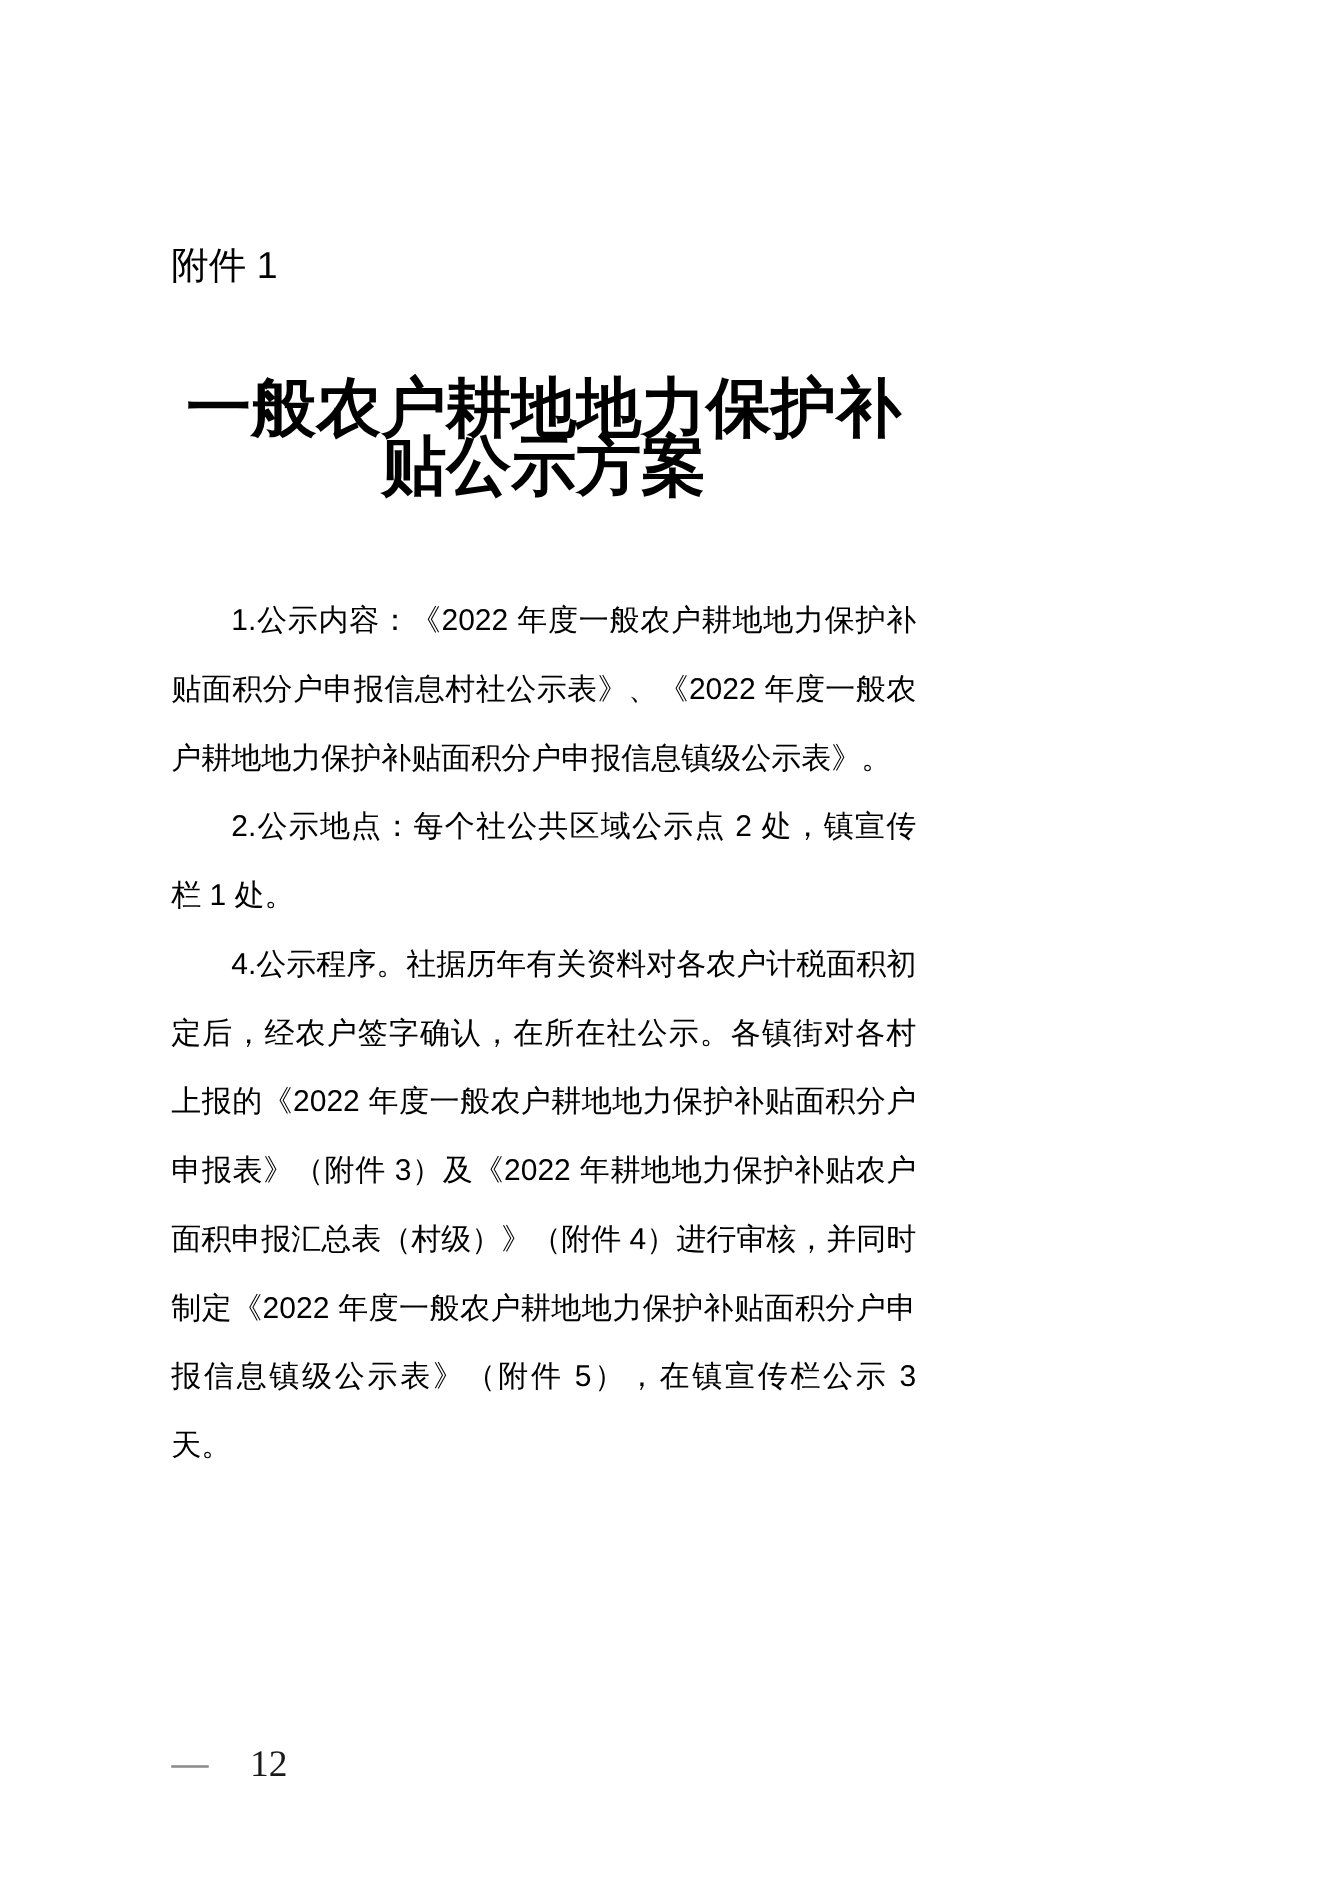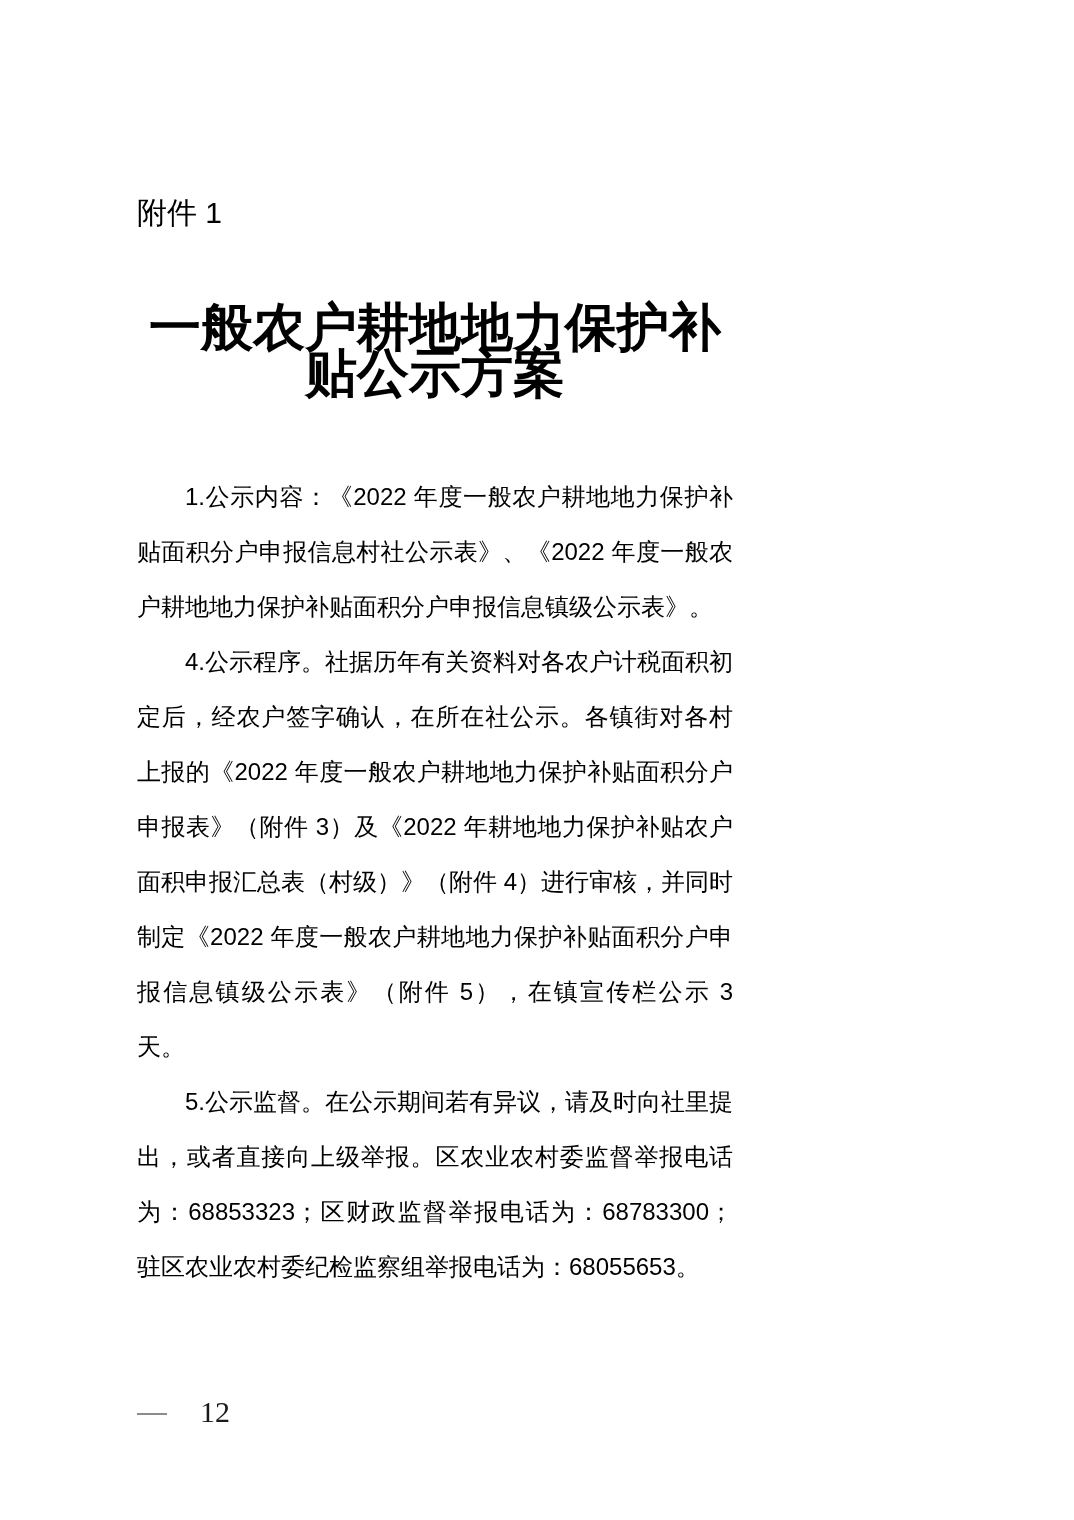--- a/index.html
+++ b/index.html
@@ -70,22 +70,22 @@
 
 <div class="page">
   <div class="doc">
 
     <div class="attachment-label">附件 1</div>
 
     <h1 class="doc-title">一般农户耕地地力保护补贴公示方案</h1>
 
     <div class="body-text">
       <p class="para">1.公示内容：《2022 年度一般农户耕地地力保护补贴面积分户申报信息村社公示表》、《2022 年度一般农户耕地地力保护补贴面积分户申报信息镇级公示表》。</p>
+      <p class="para">2.公示地点：每个社公共区域公示点 2 处，镇宣传栏 1 处。</p>
       <p class="para">4.公示程序。社据历年有关资料对各农户计税面积初定后，经农户签字确认，在所在社公示。各镇街对各村上报的《2022 年度一般农户耕地地力保护补贴面积分户申报表》（附件 3）及《2022 年耕地地力保护补贴农户面积申报汇总表（村级）》（附件 4）进行审核，并同时制定《2022 年度一般农户耕地地力保护补贴面积分户申报信息镇级公示表》（附件 5），在镇宣传栏公示 3 天。</p>
-      <p class="para">5.公示监督。在公示期间若有异议，请及时向社里提出，或者直接向上级举报。区农业农村委监督举报电话为：68853323；区财政监督举报电话为：68783300；驻区农业农村委纪检监察组举报电话为：68055653。</p>
     </div>
 
   </div>
 
   <div class="footer">
     <span class="footer-dash">—</span>
     <span class="page-number">12</span>
   </div>
 </div>
 

